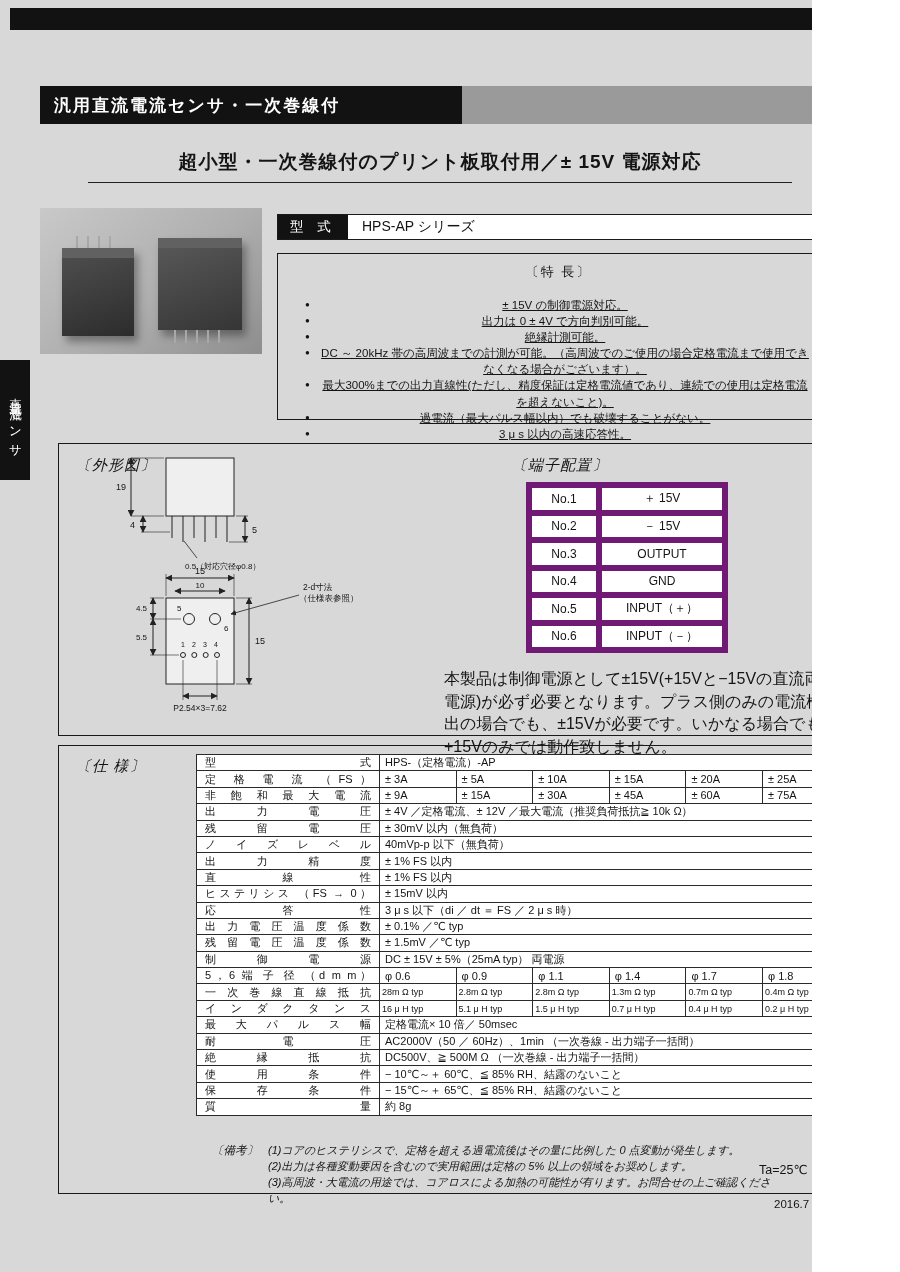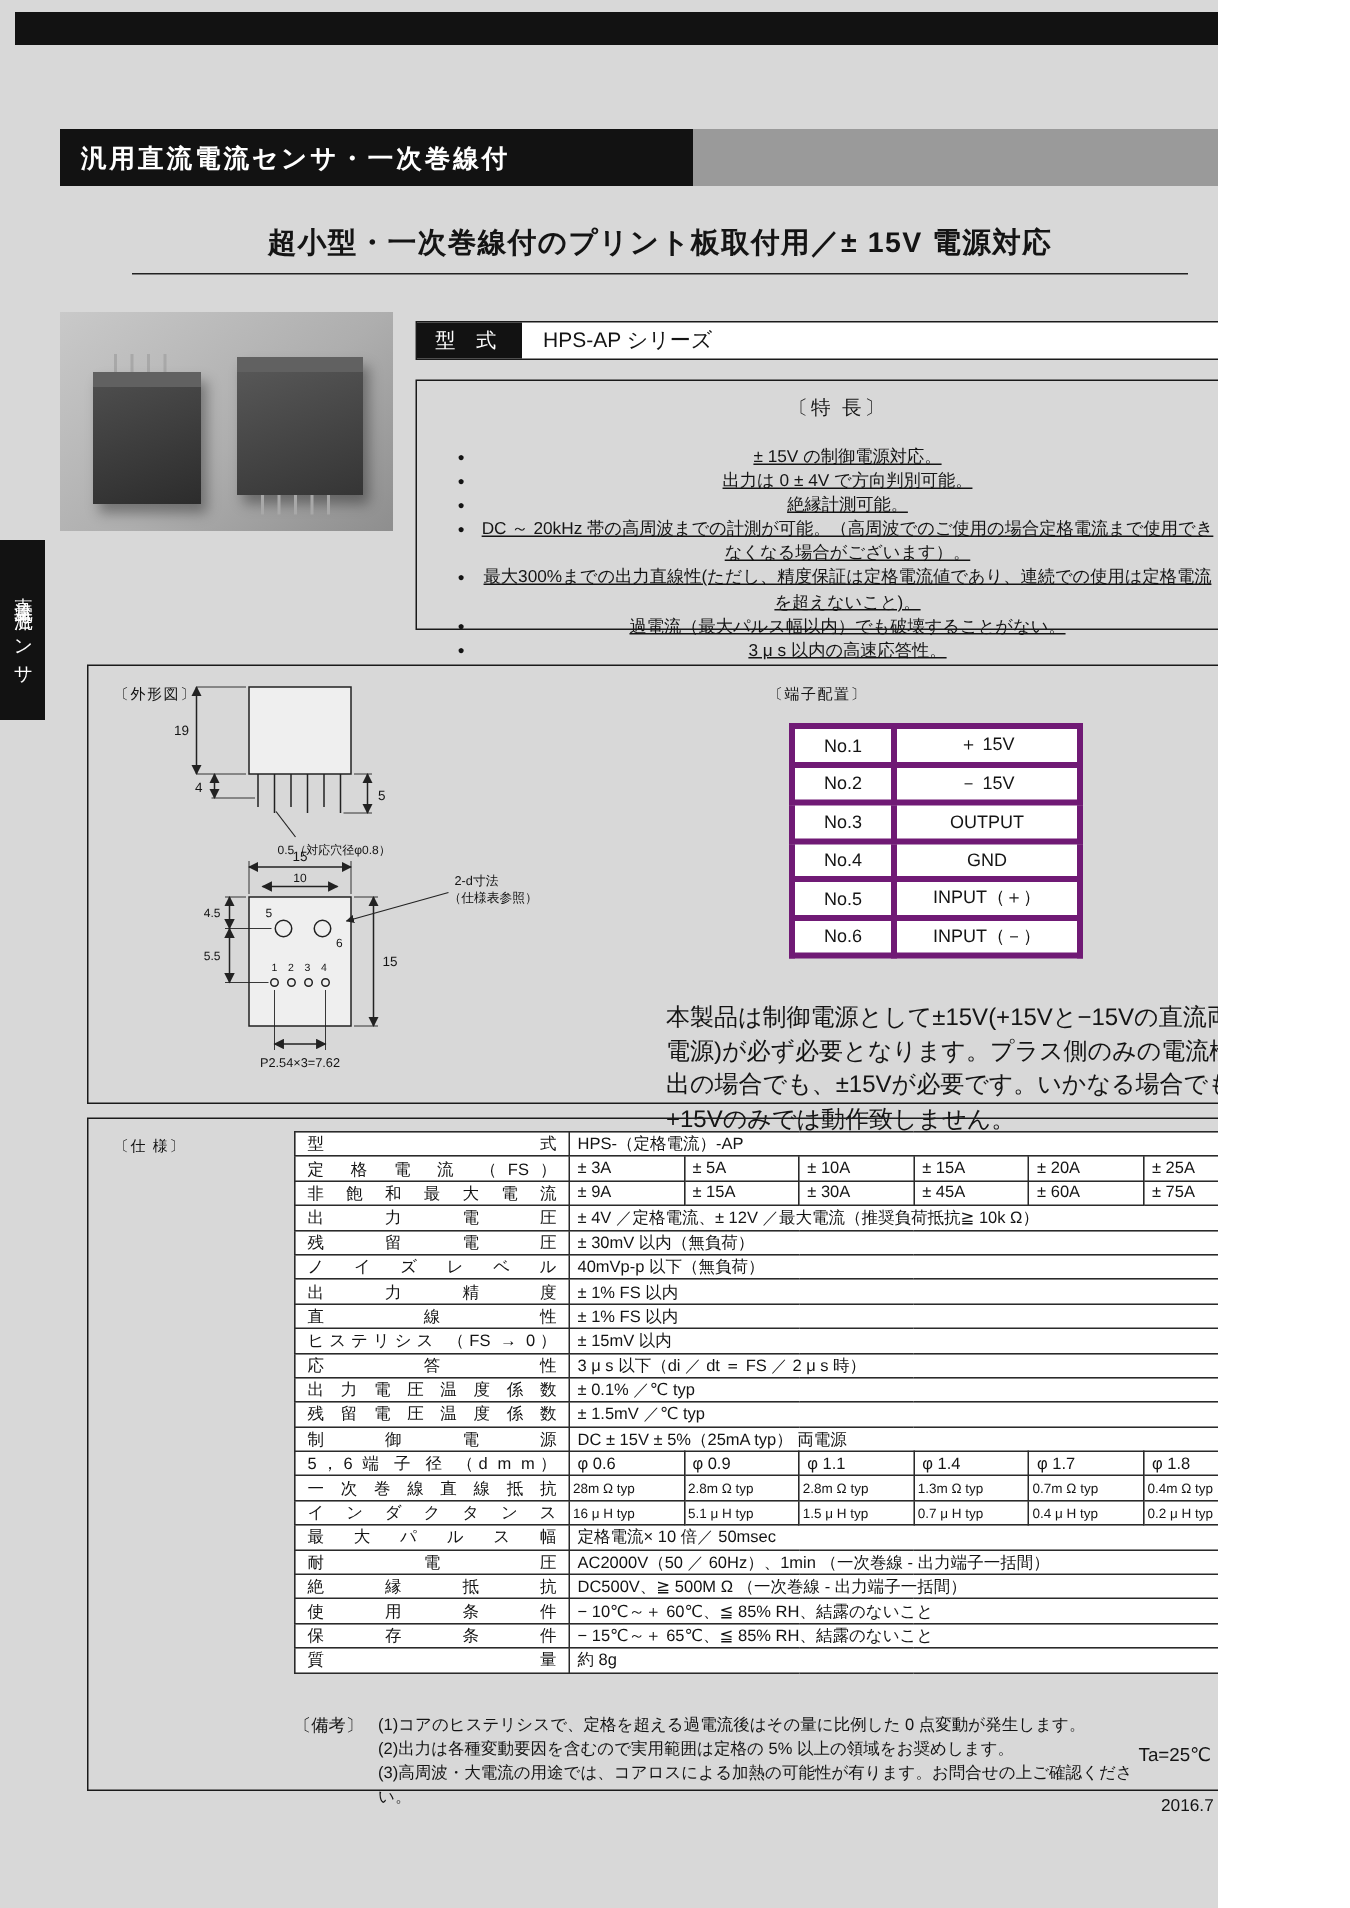--- a/index.html
+++ b/index.html
@@ -32,40 +32,40 @@
   .features .ttl{font-size:13px;letter-spacing:2px;margin-bottom:5px;}
   .features ul{list-style:none;margin:16px;padding:0;text-decoration:underline;}
   .features li{position:relative;font-size:11.5px;line-height:1.4;padding-left:13px;}
   .features li::before{content:"●";position:absolute;left:0;top:2px;font-size:8px;}
 
   .sidebar{position:absolute;left:0;top:360px;width:30px;height:120px;background:#121212;color:#fff;
         writing-mode:vertical-rl;text-orientation:upright;display:flex;align-items:center;justify-content:center;
         font-size:12.5px;letter-spacing:3px;}
 
   .outline-box{position:absolute;left:58px;top:443px;width:782px;height:291px;border:1px solid #1a1a1a;}
-  .sec-ttl{font-size:10px;letter-spacing:1px;}
+  .sec-ttl{font-size:15px;letter-spacing:1px;font-style:italic;}
   .outline-ttl{position:absolute;left:17px;top:12px;}
   .terminal-ttl{position:absolute;left:453px;top:12px;}
   .terminal-table{position:absolute;left:467px;top:38px;border-collapse:collapse;}
-  .terminal-table td{border:4px solid #701a75;background:#fff;font-size:12px;height:21.5px;text-align:center;padding:0 4px;}
+  .terminal-table td{border:6px solid #701a75;background:#fff;font-size:12px;height:21.5px;text-align:center;padding:0 4px;}
   .terminal-table td.no{width:56px;}
   .terminal-table td.sig{width:112px;}
   .terminal-note{position:absolute;left:385px;top:224px;width:392px;font-size:16px;line-height:1.42;}
   .drawing{position:absolute;left:12px;top:4px;}
 
   .spec-box{position:absolute;left:58px;top:745px;width:782px;height:447px;border:1px solid #1a1a1a;}
   .spec-ttl{position:absolute;left:17px;top:11px;}
   .spec-table{position:absolute;left:137px;top:8px;border-collapse:collapse;table-layout:fixed;width:643px;}
   .spec-table td{border:1px solid #2a2a2a;background:#fff;font-size:11px;height:15.4px;padding:0 5px;
         white-space:nowrap;overflow:hidden;}
   .spec-table td.lbl{text-align:justify;text-align-last:justify;padding:0 8px;}
   .spec-table td.center{}
   .spec-table td.small{font-size:9px;padding:0 2px;}
 
-  .remarks{position:absolute;left:137px;top:397px;display:flex;gap:10px;}
+  .remarks{position:absolute;left:153px;top:397px;display:flex;gap:10px;font-style:italic;}
   .remarks .lbl{font-size:11.5px;white-space:nowrap;}
   .remarks-items{font-size:11px;line-height:1.45;width:505px;}
   .ta-note{position:absolute;left:700px;top:416px;font-size:12.5px;}
   .date{position:absolute;left:774px;top:1198px;font-size:11.5px;}
 
   svg text{fill:#141414;}
 </style>
 </head>
 <body>
 

